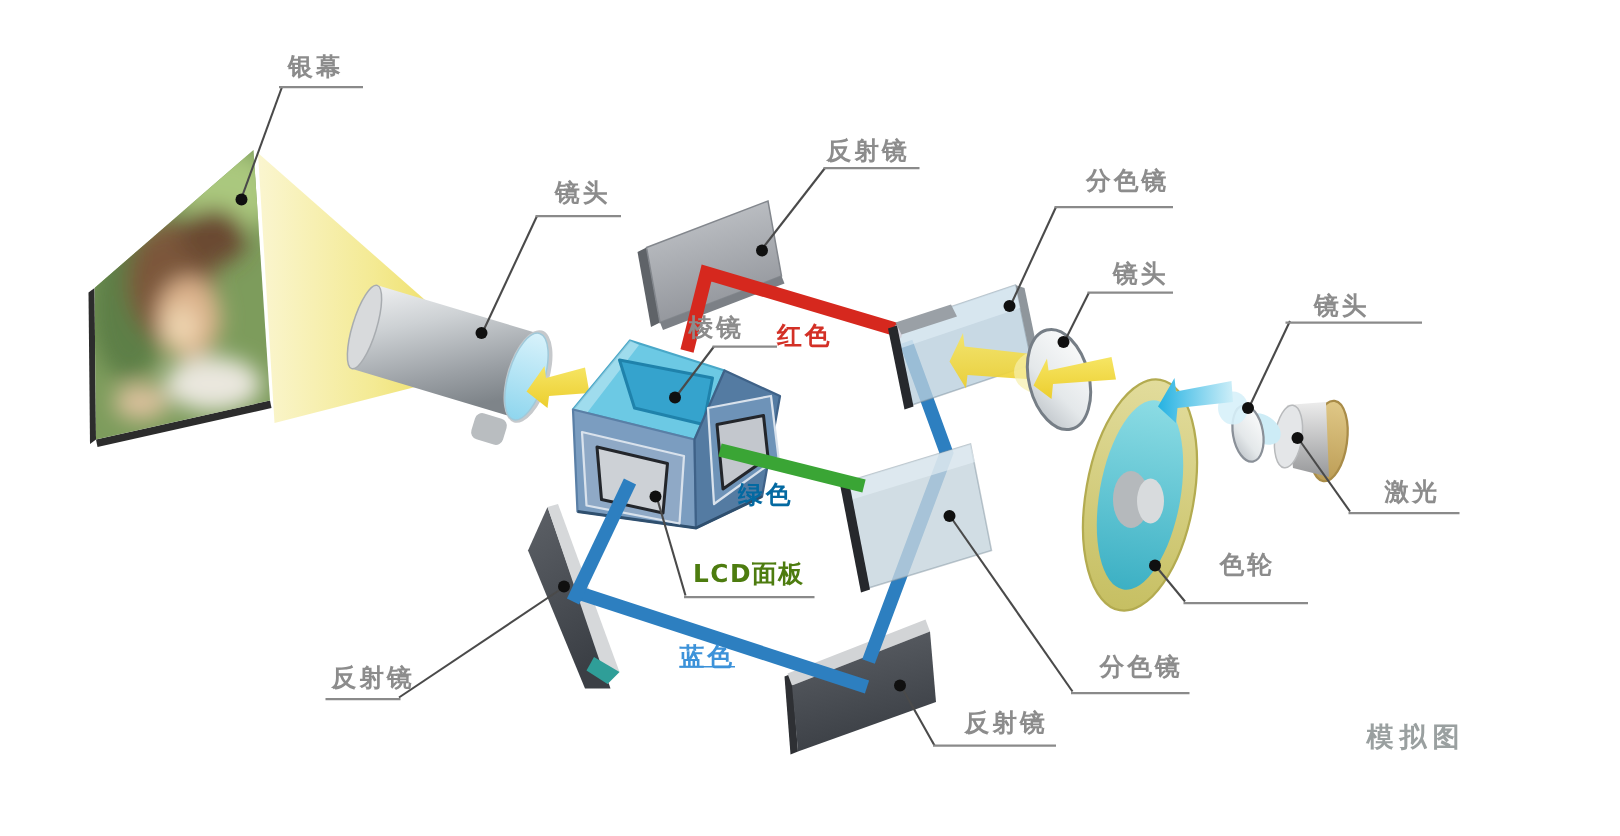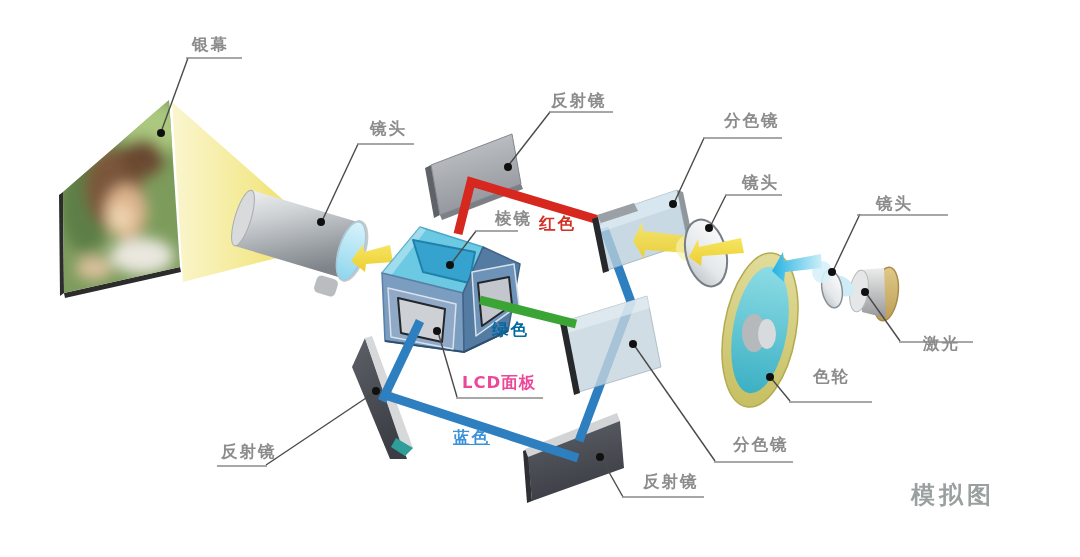--- a/index.html
+++ b/index.html
@@ -4,22 +4,22 @@
 <style>
   html,body{margin:0;padding:0;background:#ffffff;}
   #stage{position:relative;width:1080px;height:557px;background:#ffffff;overflow:hidden;
          font-family:"DejaVu Sans","Liberation Sans",sans-serif;margin-left:20px;}
   #scene{position:absolute;left:0;top:0;}
   .lbl{position:absolute;font-weight:700;font-size:16.5px;letter-spacing:2px;color:#8c8c8c;
        white-space:nowrap;line-height:1;}
   .lbl.red{color:#d33026;}
   .lbl.green{color:#0369a1;}
   .lbl.blue{color:#3c92d9;text-decoration:underline;}
-  .lbl.dark{color:#ec4899;letter-spacing:1px;}
-  .lbl.caption{color:#9aa0a0;font-size:24px;letter-spacing:4px;}
+  .lbl.dark{color:#4d7c0f;letter-spacing:1px;}
+  .lbl.caption{color:#9aa0a0;font-size:18px;letter-spacing:4px;}
 </style>
 </head>
 <body>
 
 <div id="stage">
 <svg id="scene" width="1080" height="557" viewBox="0 0 1080 557">
   <defs>
     <linearGradient id="coneGrad" x1="0" y1="0" x2="1" y2="0">
       <stop offset="0" stop-color="#faf5cd"></stop>
           <stop offset="0.55" stop-color="#f3e98e"></stop>
@@ -237,24 +237,24 @@
     <circle cx="613" cy="344" r="4"></circle>
   </g>
 </svg>
 
 <div class="lbl" style="left:172px;top:37px">银幕</div>
 <div class="lbl" style="left:350px;top:121px">镜头</div>
 <div class="lbl" style="left:531px;top:93px">反射镜</div>
 <div class="lbl" style="left:704px;top:113px">分色镜</div>
 <div class="lbl" style="left:722px;top:175px">镜头</div>
 <div class="lbl" style="left:856px;top:196px">镜头</div>
-<div class="lbl" style="left:903px;top:336px">激光</div>
+<div class="lbl" style="left:903px;top:320px">激光</div>
 <div class="lbl" style="left:793px;top:369px">色轮</div>
-<div class="lbl" style="left:475px;top:211px">棱镜</div>
+<div class="lbl" style="left:439px;top:211px">棱镜</div>
 <div class="lbl dark" style="left:442px;top:375px">LCD面板</div>
-<div class="lbl red" style="left:519px;top:216px">红色</div>
+<div class="lbl red" style="left:498px;top:216px">红色</div>
 <div class="lbl green" style="left:472px;top:322px">绿色</div>
 <div class="lbl blue" style="left:433px;top:430px">蓝色</div>
 <div class="lbl" style="left:201px;top:444px">反射镜</div>
 <div class="lbl" style="left:623px;top:474px">反射镜</div>
 <div class="lbl" style="left:713px;top:437px">分色镜</div>
 <div class="lbl caption" style="left:891px;top:483px">模拟图</div>
 </div>
 
 </body></html>

